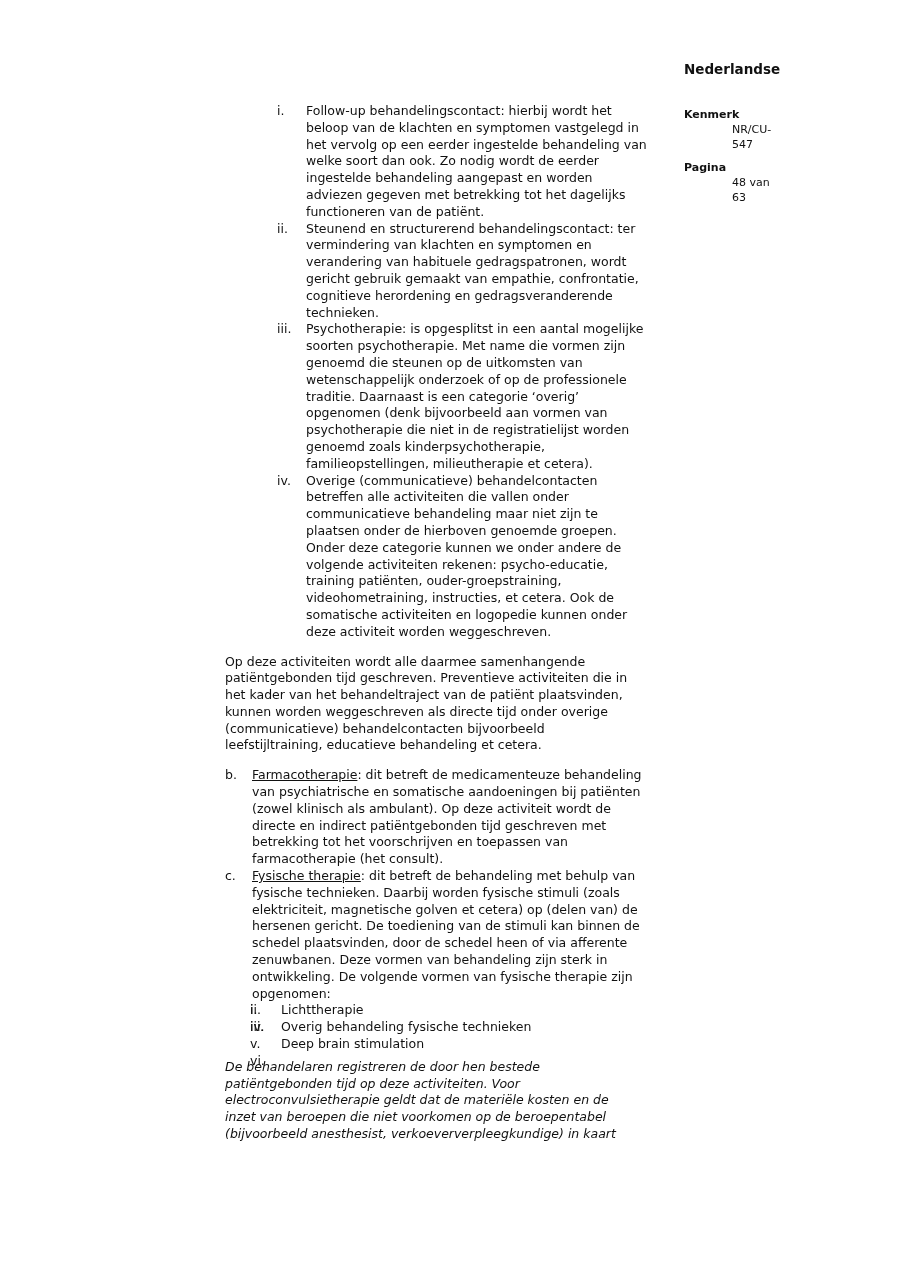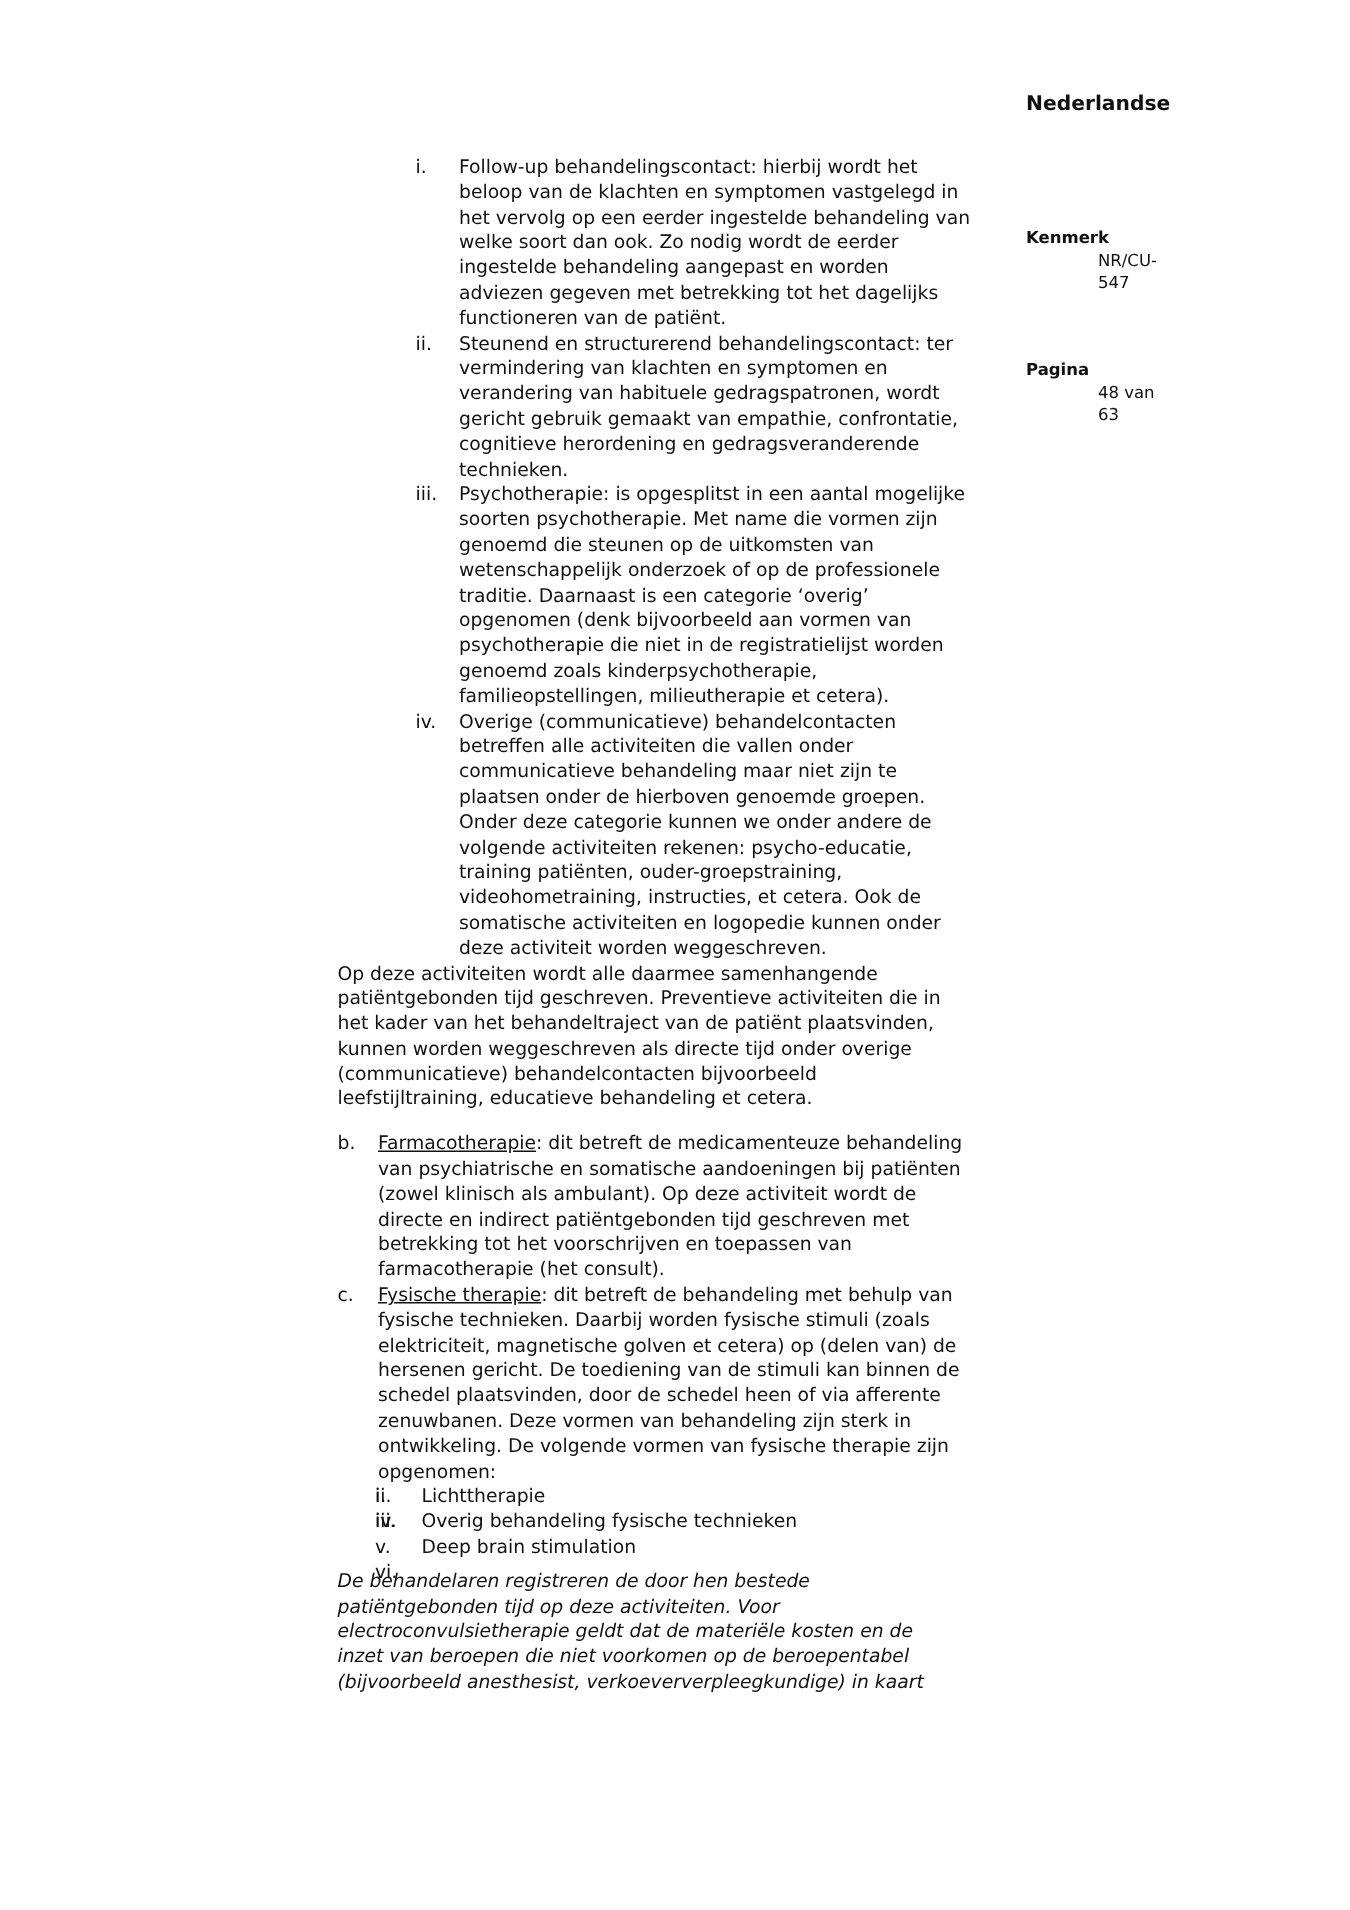--- a/index.html
+++ b/index.html
@@ -16,21 +16,21 @@
   .brand {
     position: absolute;
     left: 684px;
     top: 61px;
     font-size: 13.5px;
     font-weight: bold;
     white-space: nowrap;
   }
   
   .meta { position: absolute; left: 684px; top: 108px; }
-  .meta .label { font-size: 11px; font-weight: bold; line-height: 14px; margin-top: 44px; }
+  .meta .label { font-size: 11px; font-weight: bold; line-height: 14px; }
   .meta .value { font-size: 11px; line-height: 15px; margin-left: 48px; }
   .meta .group { margin-bottom: 9px; }
 
   
   .content {
     position: absolute;
     left: 225px;
     top: 103px;
     width: 470px;
     font-size: 12.5px;
@@ -42,21 +42,21 @@
   .li-roman > .marker { position: absolute; left: 52px; top: 0; }
 
   .li-letter { position: relative; padding-left: 27px; }
   .li-letter > .marker { position: absolute; left: 0; top: 0; }
 
   .sub .li-roman { padding-left: 56px; }
   .sub .li-roman > .marker { left: 25px; }
 
   .u { text-decoration: underline; }
 
-  .para1 { }
+  .para1 { margin-top: 13px; }
   .letters { margin-top: 13px; }
   .para2 { margin-top: 6px; font-style: italic; }
 </style>
 </head>
 <body>
 
 <div class="page">
 
   <div class="brand">Nederlandse Zorgautoriteit</div>
 

